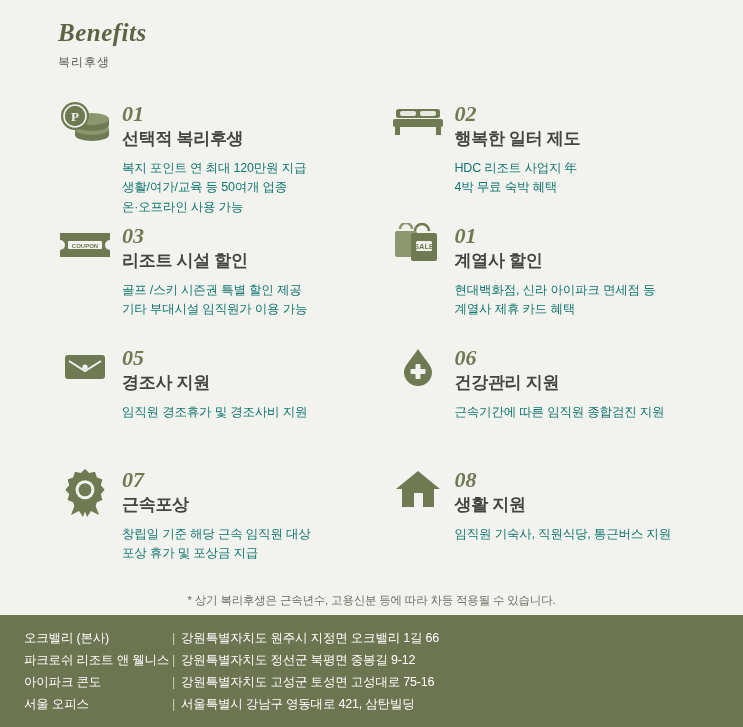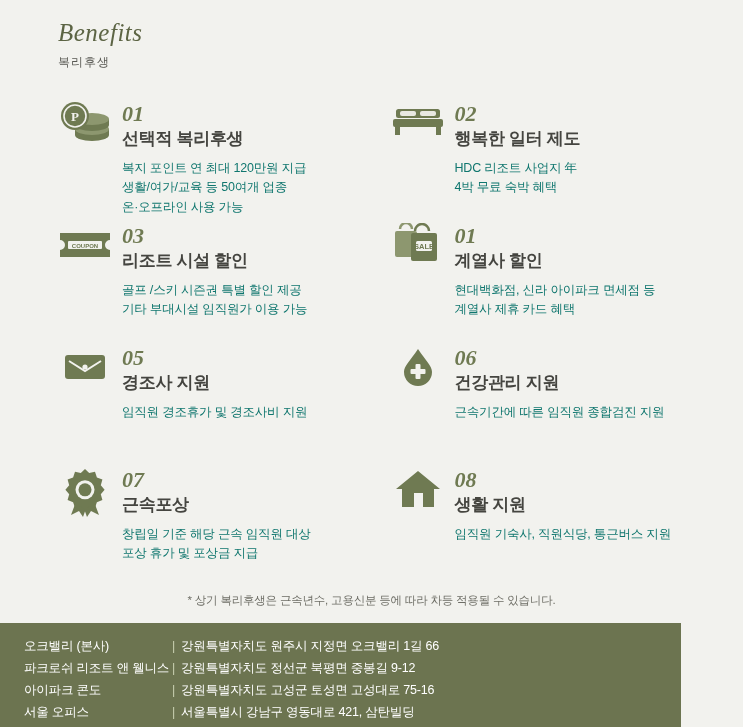--- a/index.html
+++ b/index.html
@@ -19,21 +19,21 @@
     position: relative;
     background: #f2f2ee;
   }
   
   .header {
     padding: 18px 0 0 58px;
   }
   .header-en {
     font-family: "Liberation Serif", serif;
     font-style: italic;
-    font-weight: normal;
+    font-weight: bold;
     font-size: 25px;
     color: #5c6444;
     letter-spacing: 0.5px;
     line-height: 1.2;
   }
   .header-ko {
     font-size: 12px;
     color: #595953;
     margin-top: 6px;
     letter-spacing: 1px;
@@ -99,24 +99,24 @@
     font-size: 11.5px;
     color: #6e6e66;
     margin-top: 6px;
     letter-spacing: -0.2px;
   }
   
   .footer {
     position: absolute;
     left: 0;
     bottom: 0;
-    width: 681px;
+    width: 743px;
     background: #6c7450;
     color: #ffffff;
-    padding: 12px 0 4px 24px;
+    padding: 12px 0 12px 24px;
   }
   .footer-line {
     font-size: 12.5px;
     line-height: 1.77;
     letter-spacing: -0.2px;
     white-space: nowrap;
   }
   .footer-label { display: inline-block; min-width: 148px; }
   .footer-sep { color: #c9d0b0; padding: 0 6px 0 0; }
   svg { display: block; }

